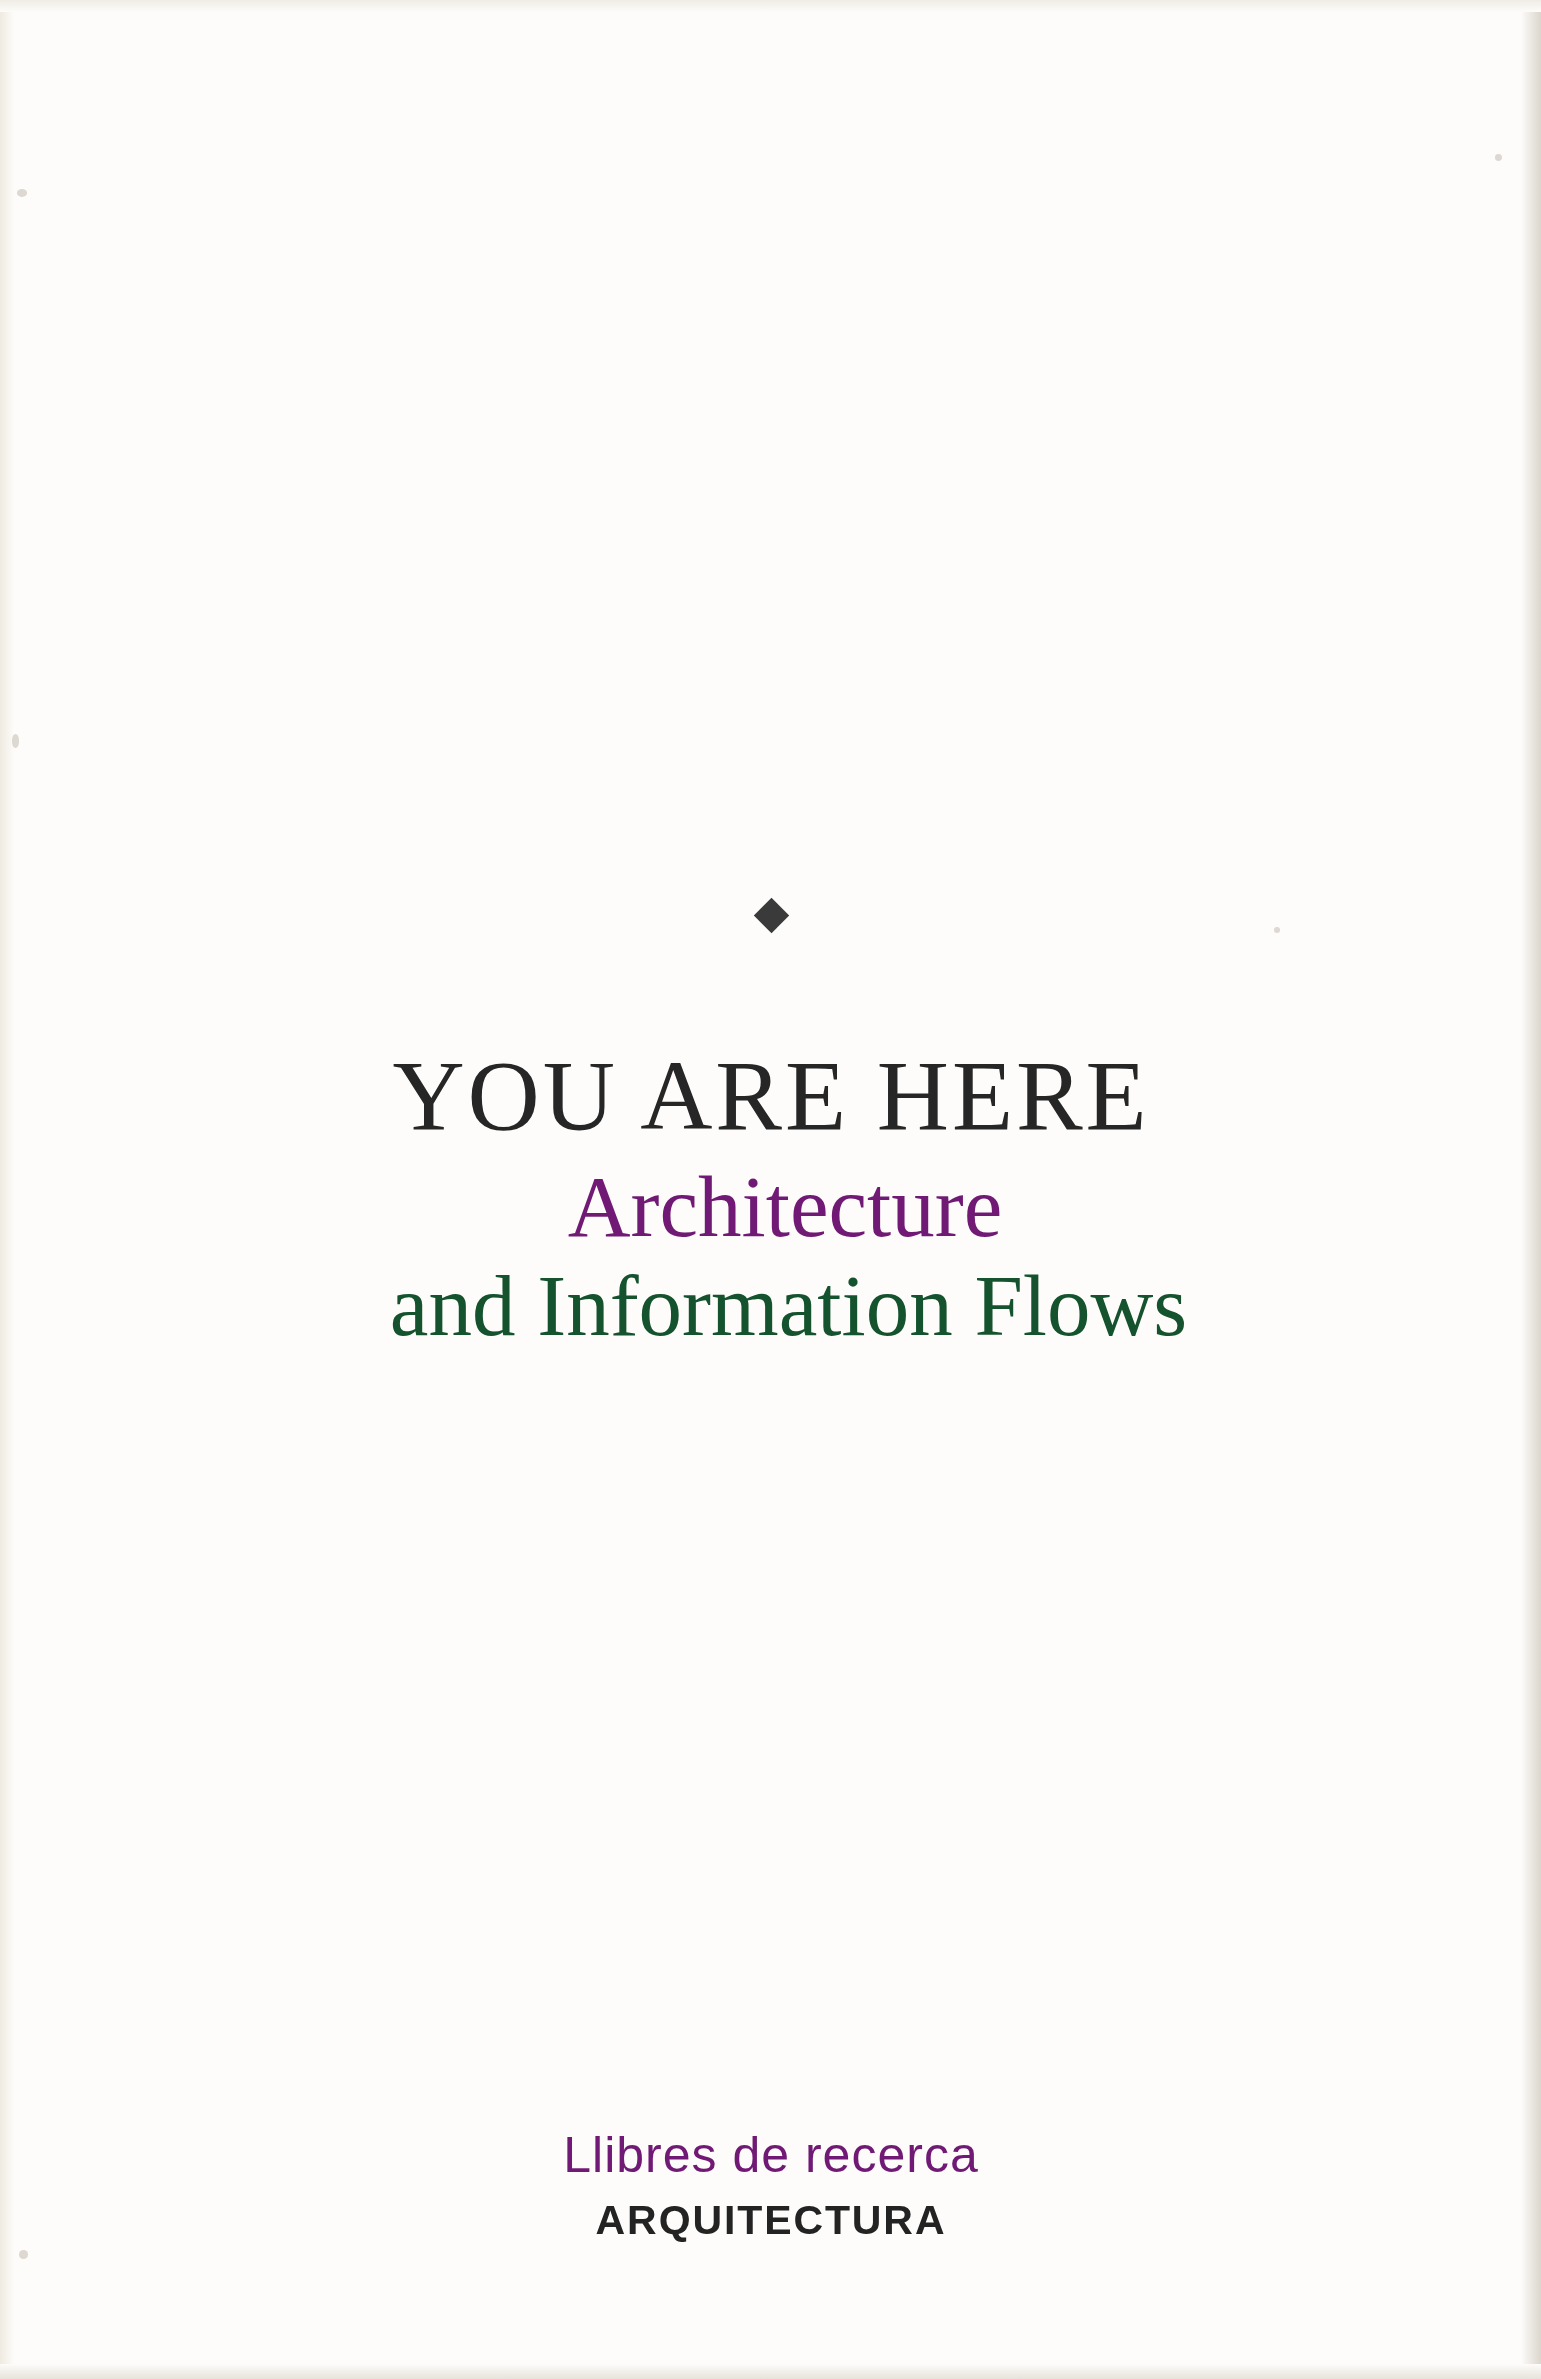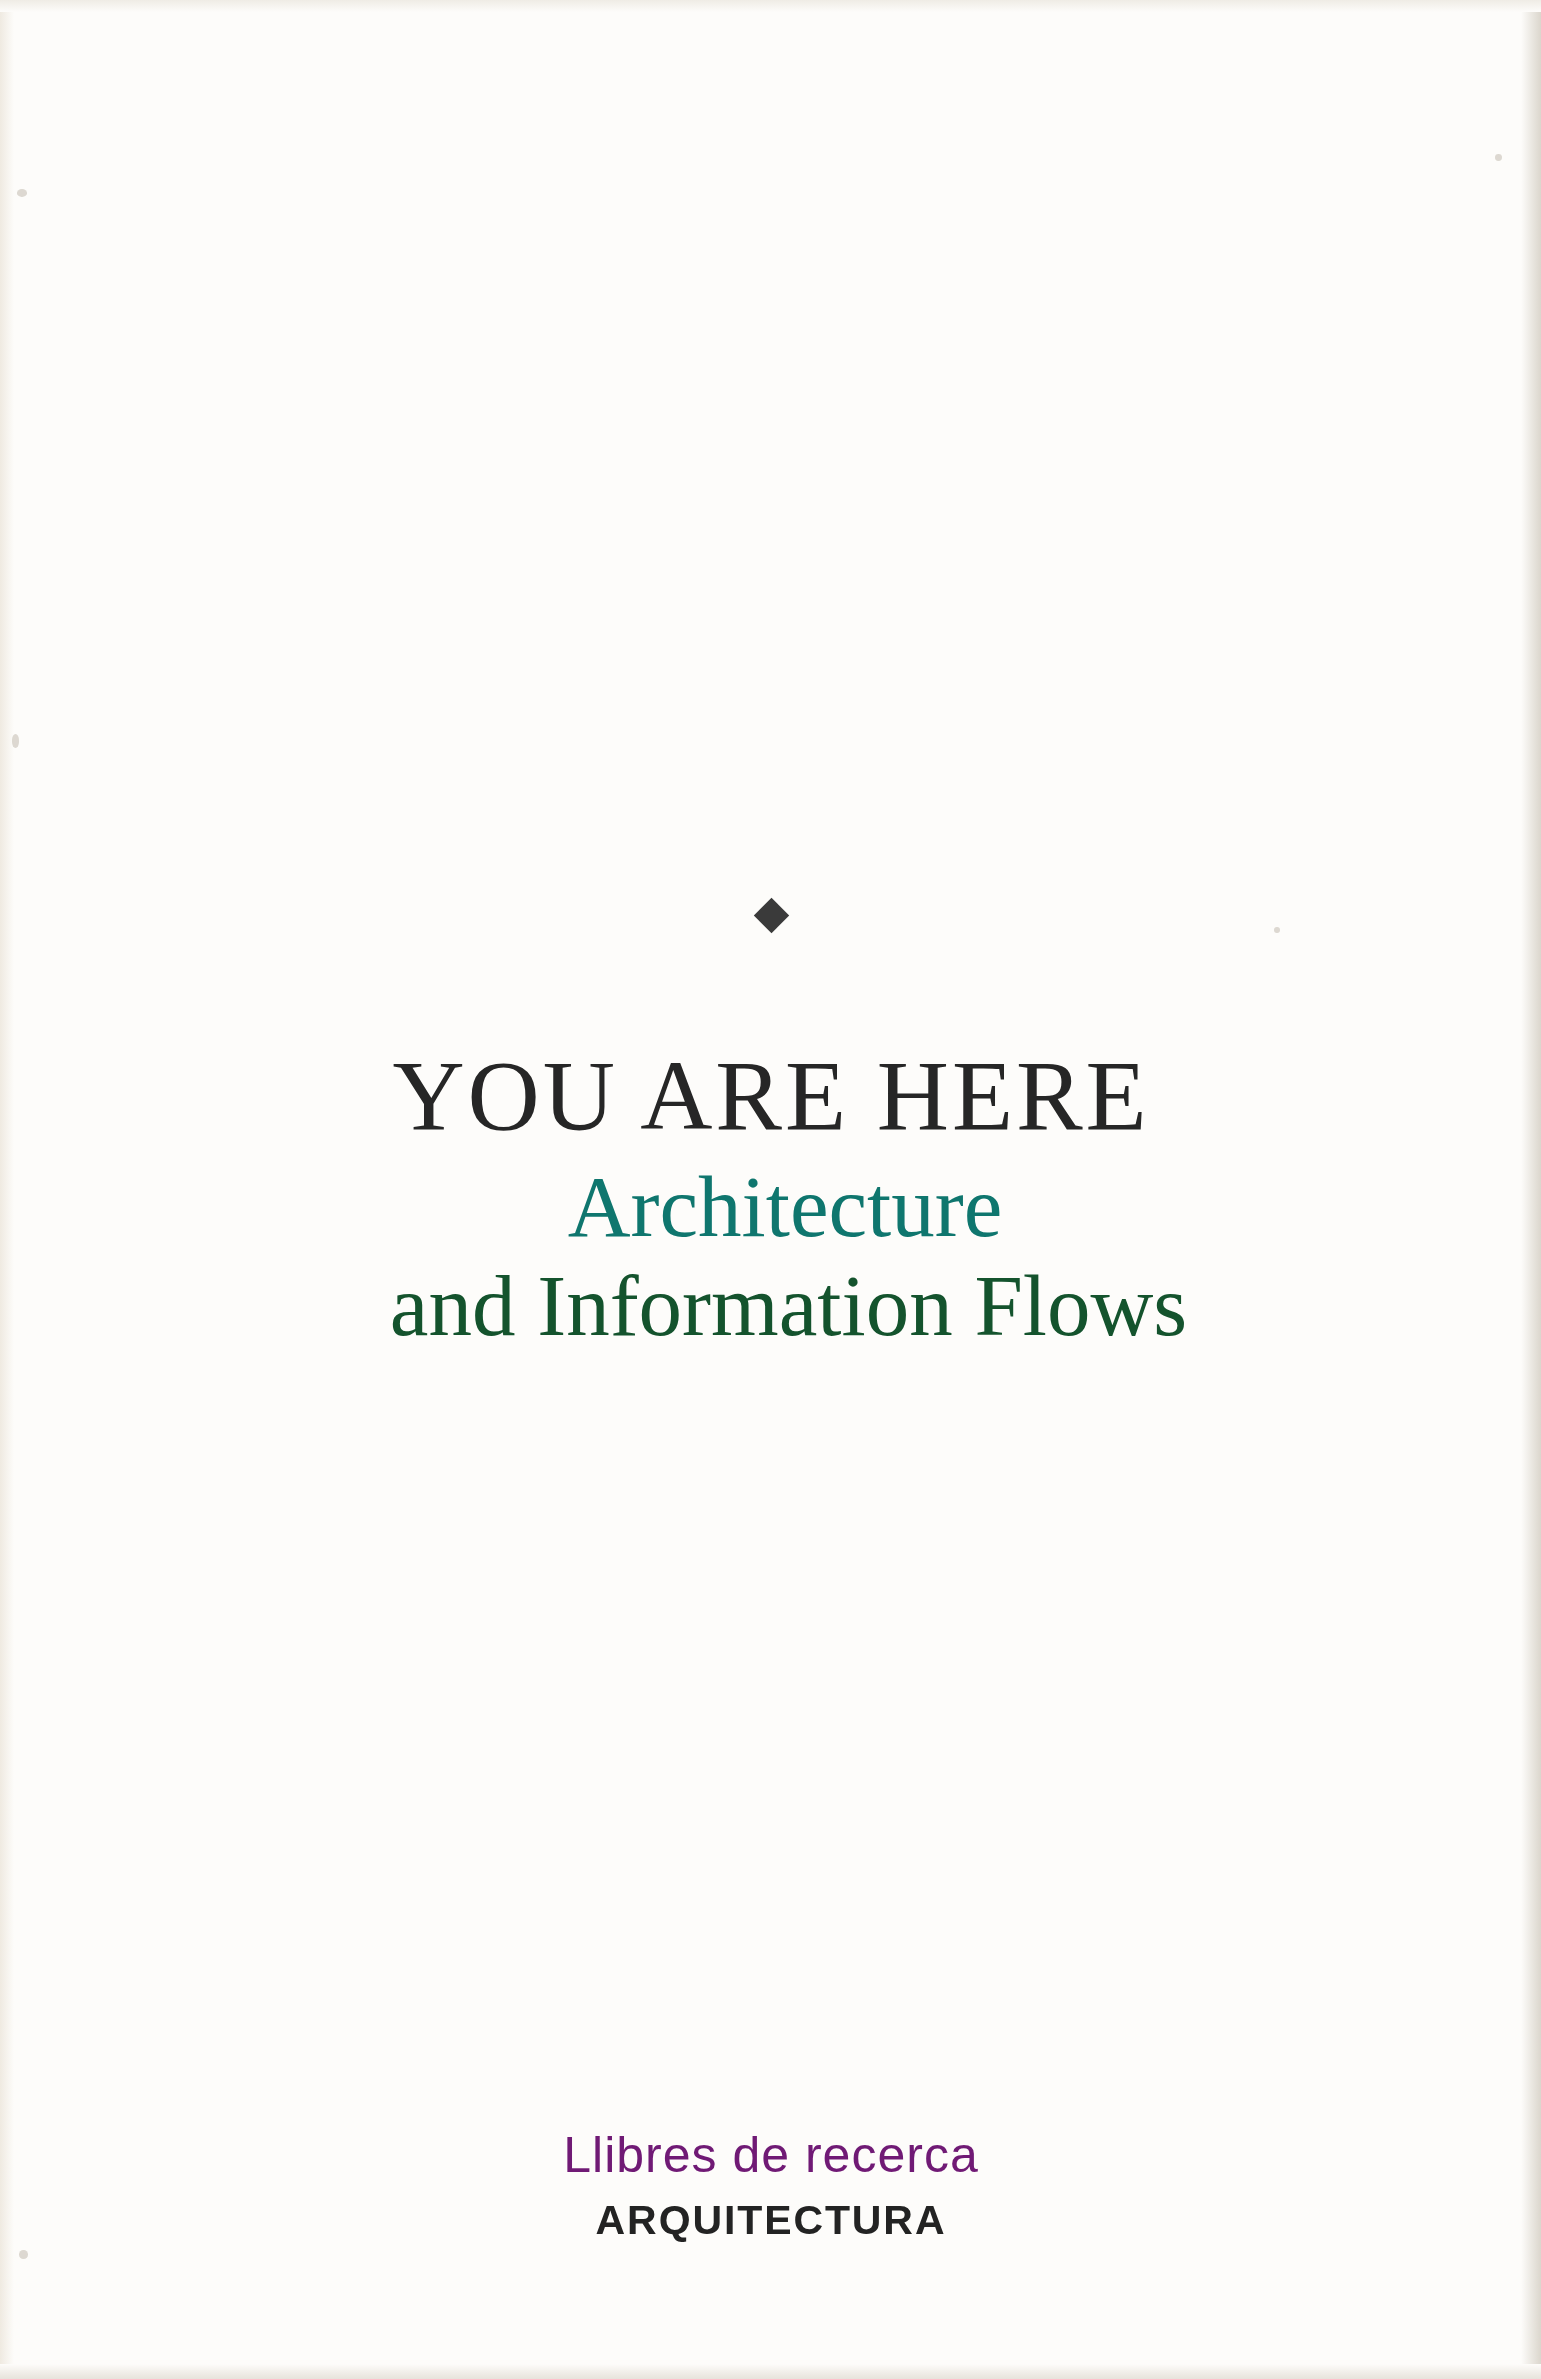--- a/index.html
+++ b/index.html
@@ -107,21 +107,21 @@
     font-size: 100px;
     letter-spacing: 2.9px;
     color: #262626;
     line-height: 1.05;
     margin: 0;
     font-weight: 400;
   }
   .sub2-line-1 {
     font-family: "Liberation Serif", serif;
     font-size: 87px;
-    color: #0f766e;
+    color: #701a75;
     line-height: 1.12;
     margin: 9.7px 0 0 0;
     font-weight: 400;
     padding-left: 28px;
   }
   .sub2-line-2 {
     font-family: "Liberation Serif", serif;
     font-size: 87px;
     color: #14532d;
     line-height: 1.12;

